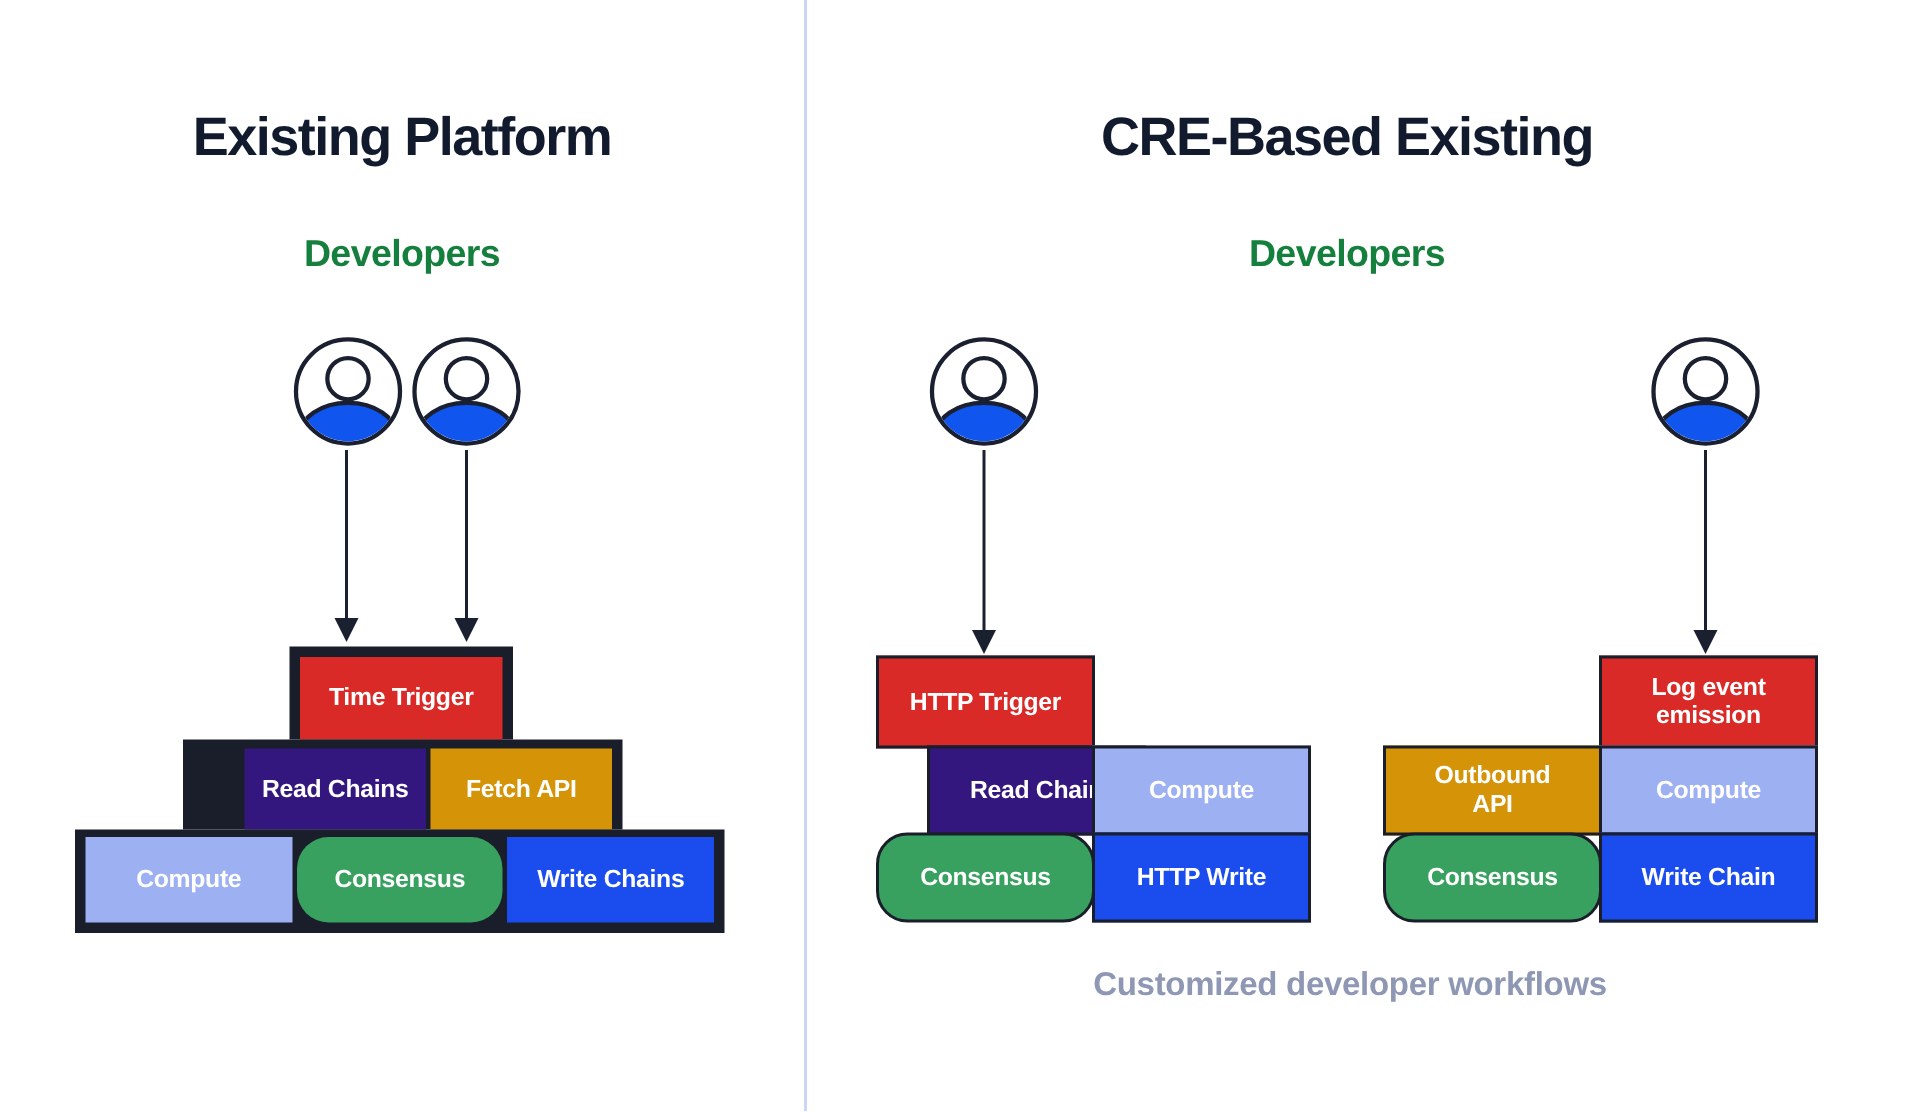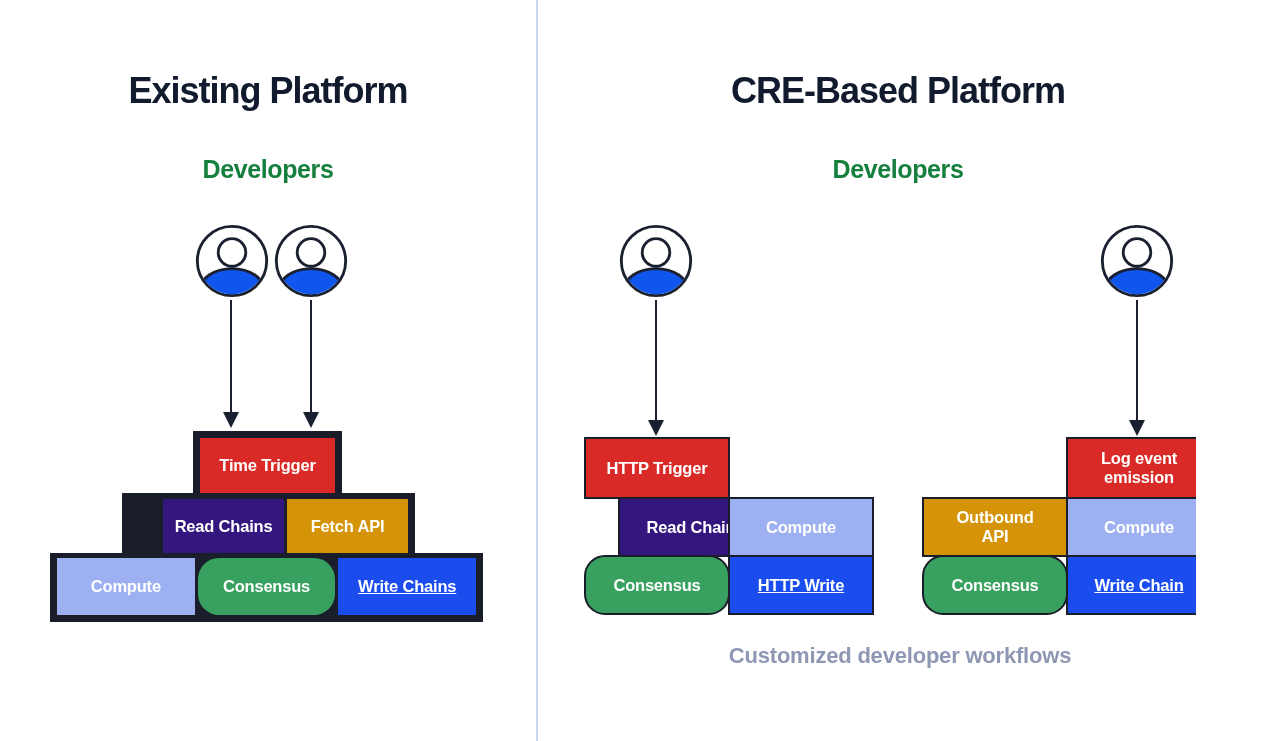--- a/index.html
+++ b/index.html
@@ -1,18 +1,18 @@
 <!DOCTYPE html>
 <html><head>
 <meta charset="utf-8">
 <style>
   html,body{margin:0;padding:0;background:#ffffff;}
   .canvas{
     position:relative;width:1196px;height:741px;overflow:hidden;
-    font-family:"Liberation Sans", sans-serif;background:#ffffff;
+    font-family:"Liberation Sans", sans-serif;background:#ffffff;padding-left:16px;
   }
   .divider{position:absolute;left:536px;top:0;width:2px;height:741px;background:#c9d7f5;}
   .panel-title{
     position:absolute;top:70px;margin:0;text-align:center;
     font-size:36px;font-weight:bold;letter-spacing:-1px;color:#121a2e;
   }
   .panel-title.left{left:0;width:536px;}
   .panel-title.right{left:536px;width:724px;}
   .subtitle{
     position:absolute;top:155px;margin:0;text-align:center;
@@ -42,21 +42,21 @@
     position:absolute;box-sizing:border-box;border:2px solid #1a1e2a;
     display:flex;align-items:center;justify-content:center;text-align:center;
     color:#ffffff;font-size:16.5px;font-weight:600;letter-spacing:-0.2px;line-height:19px;
     padding:0 18px;
   }
   .c-red{background:#da2a27;}
   .c-purple{background:#33177f;margin-left:34px;}
   .c-orange{background:#d59408;}
   .c-periwinkle{background:#9db0f2;}
   .c-green{background:#38a15f;border-radius:21px;}
-  .c-blue{background:#1a4cee;text-decoration:underline;}
+  .c-blue{background:#1a4cee;}
 </style>
 </head>
 <body>
 
 <div class="canvas">
 
   <div class="divider"></div>
 
   <svg width="0" height="0" style="position:absolute">
     <defs>
@@ -100,21 +100,21 @@
     <div class="blk c-purple">Read Chains</div>
     <div class="blk c-orange">Fetch API</div>
   </div>
   <div class="tier" style="left:50px;top:553px;width:433px;height:69px;padding:5px 7px 7px;">
     <div class="blk c-periwinkle">Compute</div>
     <div class="blk c-green">Consensus</div>
     <div class="blk c-blue">Write Chains</div>
   </div>
 
 
-  <h1 class="panel-title right">CRE-Based Platform</h1>
+  <h1 class="panel-title right">CRE-Based Existing</h1>
   <h2 class="subtitle right">Developers</h2>
 
   <svg class="dev-icon" style="left:618px;top:223px;" viewBox="0 0 80 80">
     <circle cx="40" cy="40" r="36.5" fill="#ffffff" stroke="#1a2030" stroke-width="3"></circle>
     <g clip-path="url(#devclip)">
       <ellipse cx="40" cy="71" rx="34" ry="23" fill="#1155ef" stroke="#1a2030" stroke-width="3"></ellipse>
     </g>
     <circle cx="40" cy="31" r="14.5" fill="#ffffff" stroke="#1a2030" stroke-width="3"></circle>
   </svg>
   <svg class="dev-icon" style="left:1099px;top:223px;" viewBox="0 0 80 80">

